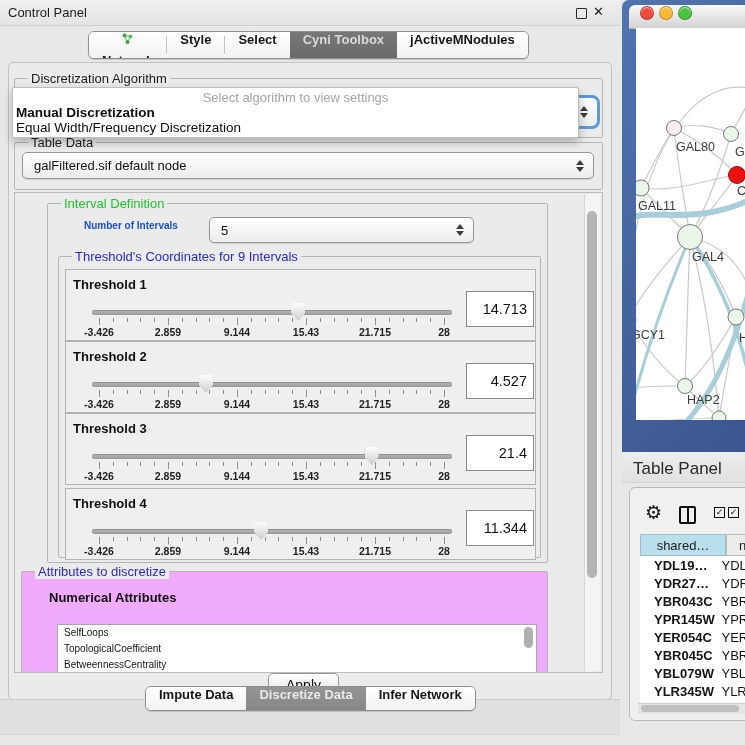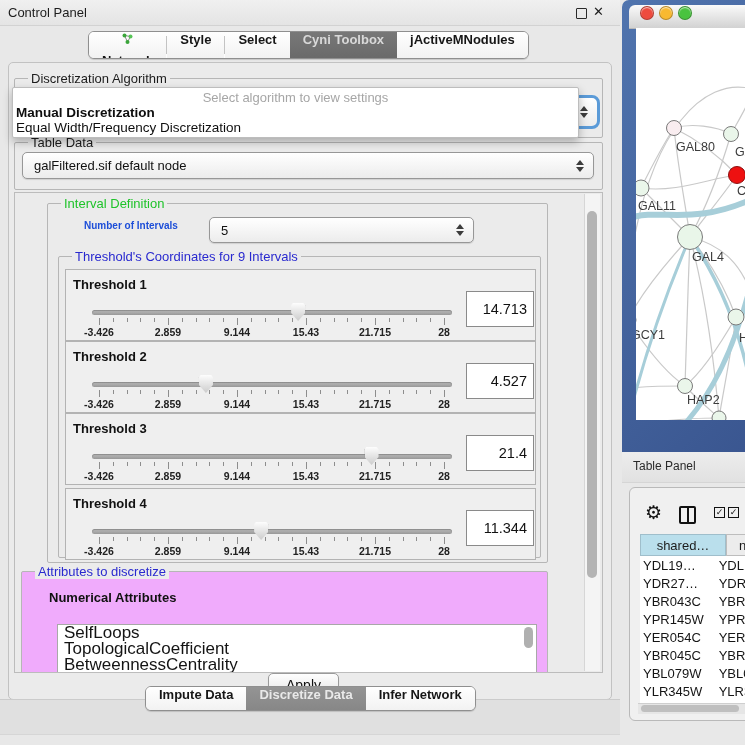--- a/index.html
+++ b/index.html
@@ -67,21 +67,21 @@
              background:linear-gradient(#fdfdfd,#cccccc);
              clip-path:polygon(12% 0,88% 0,100% 12%,100% 55%,50% 100%,0 55%,0 12%);
              filter:drop-shadow(0 0 1px #7a7a7a);}
   .tick{position:absolute;width:1px;background:#8d8d8d;}
   .tick-label{position:absolute;width:52px;text-align:center;font-size:10.5px;font-weight:700;color:#222;}
   .thr-value{position:absolute;left:400px;top:21px;width:60px;height:34px;background:#ffffff;border:1px solid #8a8a8a;
              font-size:14.5px;color:#111;display:flex;align-items:center;justify-content:flex-end;padding-right:6px;}
 
   
   .attr-list{position:absolute;left:35px;top:52px;width:478px;height:52px;background:#ffffff;border:1px solid #a8a8a8;
-             overflow:hidden;font-size:17px;color:#141414;}
+             overflow:hidden;font-size:10px;color:#141414;}
   .attr-list .row{padding:1px 0 1px 6px;line-height:14px;}
   .attr-scroll{position:absolute;right:3px;top:2px;width:9px;height:21px;background:#b0b0b0;border-radius:5px;}
 
   .apply-btn{left:268px;top:673px;width:69px;height:22px;border:1px solid #9a9a9a;border-radius:5px;
              background:linear-gradient(#fefefe,#e4e4e4);font-size:14px;color:#111;
              display:flex;align-items:center;justify-content:center;box-shadow:0 1px 1px rgba(0,0,0,.15);}
 
   
   .bottom-band{left:0;top:699px;width:620px;height:34px;background:#e0e0e0;border-top:1px solid #cbcbcb;border-bottom:1px solid #d6d6d6;}
   .bottom-tabs{left:145px;top:686px;height:23px;}
@@ -92,33 +92,33 @@
              border-top-left-radius:7px;}
   .net-titlebar{left:629px;top:5px;width:123px;height:23px;background:linear-gradient(#fafafa,#d2d2d2);
                 border-top-left-radius:6px;border-bottom:1px solid #b8b8b8;}
   .light{position:absolute;top:6px;width:12px;height:12px;border-radius:50%;box-shadow:inset 0 1px 1px rgba(255,255,255,.7);}
   .net-canvas{left:636px;top:28px;width:109px;height:392px;background:#ffffff;}
   .net-canvas svg{position:absolute;left:0;top:0;}
 
   
   .tp-titlebar{left:622px;top:452px;width:123px;height:30px;background:linear-gradient(#ededed,#e1e1e1);
                border-bottom:1px solid #d5d5d5;}
-  .tp-title{left:633px;top:459px;font-size:12px;color:#2a2a2a;}
+  .tp-title{left:633px;top:459px;font-size:17px;color:#2a2a2a;}
   .tp-body{left:629px;top:487px;width:124px;height:232px;background:#f0f0f0;border:1px solid #b9b9b9;border-radius:6px;}
   .gear-icon{left:645px;top:503px;font-size:19px;color:#111;line-height:19px;}
   .cols-icon{left:679px;top:506px;width:13px;height:14px;border:2px solid #111;border-radius:2px;}
   .cols-icon i{position:absolute;left:50%;top:0;width:2px;height:100%;background:#111;transform:translateX(-50%);}
   .chk{position:absolute;width:9px;height:9px;border:1.5px solid #111;font-size:9px;line-height:9px;text-align:center;color:#111;}
   .tp-header{left:640px;top:534px;height:22px;display:flex;font-size:13px;}
   .tp-header .hc{display:flex;align-items:center;justify-content:center;border:1px solid #9fbecb;}
   .hc1{width:84px;background:#badfec;color:#1c1c1c;}
   .hc2{width:85px;background:#ececec;border-color:#bdbdbd !important;justify-content:flex-start !important;padding-left:12px;}
   .tp-rows{left:640px;top:556px;width:105px;height:147px;overflow:hidden;font-size:13px;color:#151515;background:#fff;}
   .tp-row{display:flex;height:18px;align-items:center;}
-  .tp-row .c1{width:86px;padding-left:3px;white-space:nowrap;overflow:hidden;}
+  .tp-row .c1{width:86px;padding-left:14px;white-space:nowrap;overflow:hidden;font-weight:bold;}
   .tp-row .c2{width:30px;white-space:nowrap;overflow:hidden;}
   .hscroll{left:638px;top:703px;width:107px;height:10px;background:#e6e6e6;border-top:1px solid #cfcfcf;}
   .hscroll i{position:absolute;left:3px;top:1px;width:98px;height:7px;background:#bfbfbf;border-radius:4px;}
 
   .net-tab-icon{width:13px;height:13px;}
 </style>
 </head>
 <body>
 
 <div class="stage">

